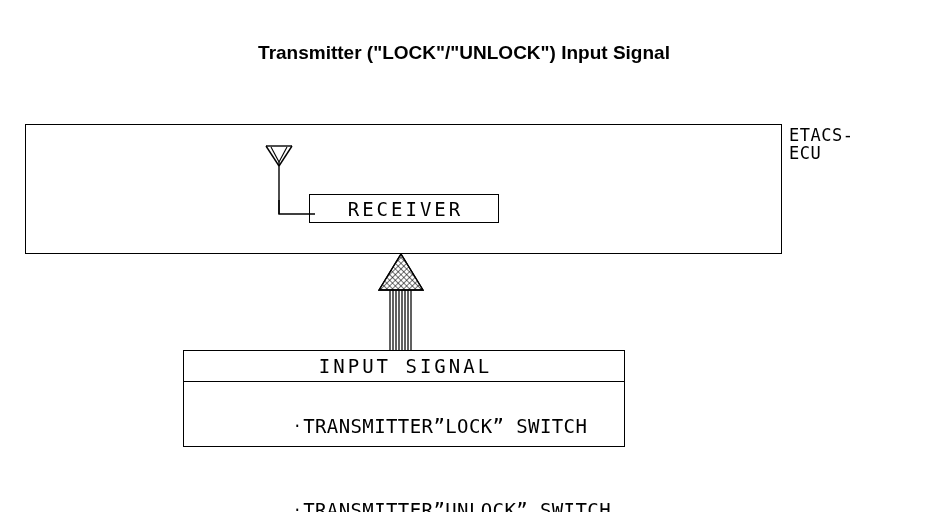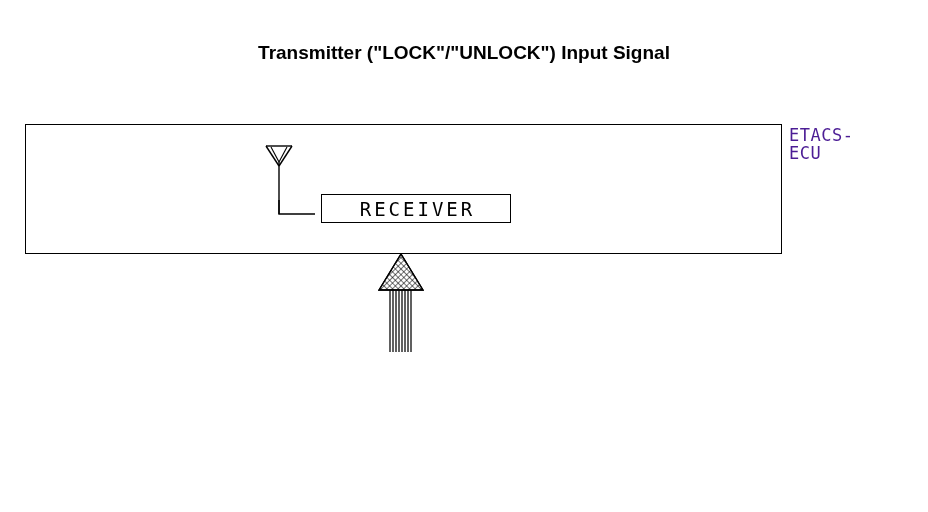--- a/index.html
+++ b/index.html
@@ -42,21 +42,21 @@
     box-sizing: border-box;
     background: transparent;
   }
   #ecu-label {
     position: absolute;
     left: 789px;
     top: 126px;
     font-family: "DejaVu Sans Mono", monospace;
     font-size: 17px;
     line-height: 18px;
-    color: #4c1d95;
+    color: #000000;
     white-space: pre;
     letter-spacing: 0.5px;
   }
 
   
   #antenna {
     position: absolute;
     left: 258px;
     top: 140px;
     width: 42px;
@@ -68,21 +68,20 @@
     position: absolute;
     left: 309px;
     top: 194px;
     width: 190px;
     height: 29px;
     border: 1px solid #000000;
     box-sizing: border-box;
     display: flex;
     align-items: center;
     justify-content: center;
-    margin-left: 12px;
   }
   #receiver-label {
     font-family: "DejaVu Sans Mono", monospace;
     font-size: 19px;
     letter-spacing: 3px;
     color: #000000;
     white-space: pre;
     text-indent: 3px;
   }
   
@@ -206,15 +205,28 @@
       <line x1="21" y1="38" x2="21" y2="100"></line>
       <line x1="24" y1="38" x2="24" y2="100"></line>
       <line x1="27" y1="38" x2="27" y2="100"></line>
       <line x1="30" y1="38" x2="30" y2="100"></line>
       <line x1="33" y1="38" x2="33" y2="100"></line>
       <line x1="36" y1="38" x2="36" y2="100"></line>
       <line x1="39" y1="38" x2="39" y2="100"></line>
     </g>
   </svg>
 
+  <div id="input-signal-box">
+    <div id="input-signal-header">
+      <span id="input-signal-title">INPUT SIGNAL</span>
+    </div>
+    <div id="input-signal-list">
+      <div class="signal-item">
+        <span class="signal-bullet">·</span><span>TRANSMITTER”LOCK” SWITCH</span>
+      </div>
+      <div class="signal-item">
+        <span class="signal-bullet">·</span><span>TRANSMITTER”UNLOCK” SWITCH</span>
+      </div>
+    </div>
+  </div>
 
 
 </div>
 
 </body></html>

